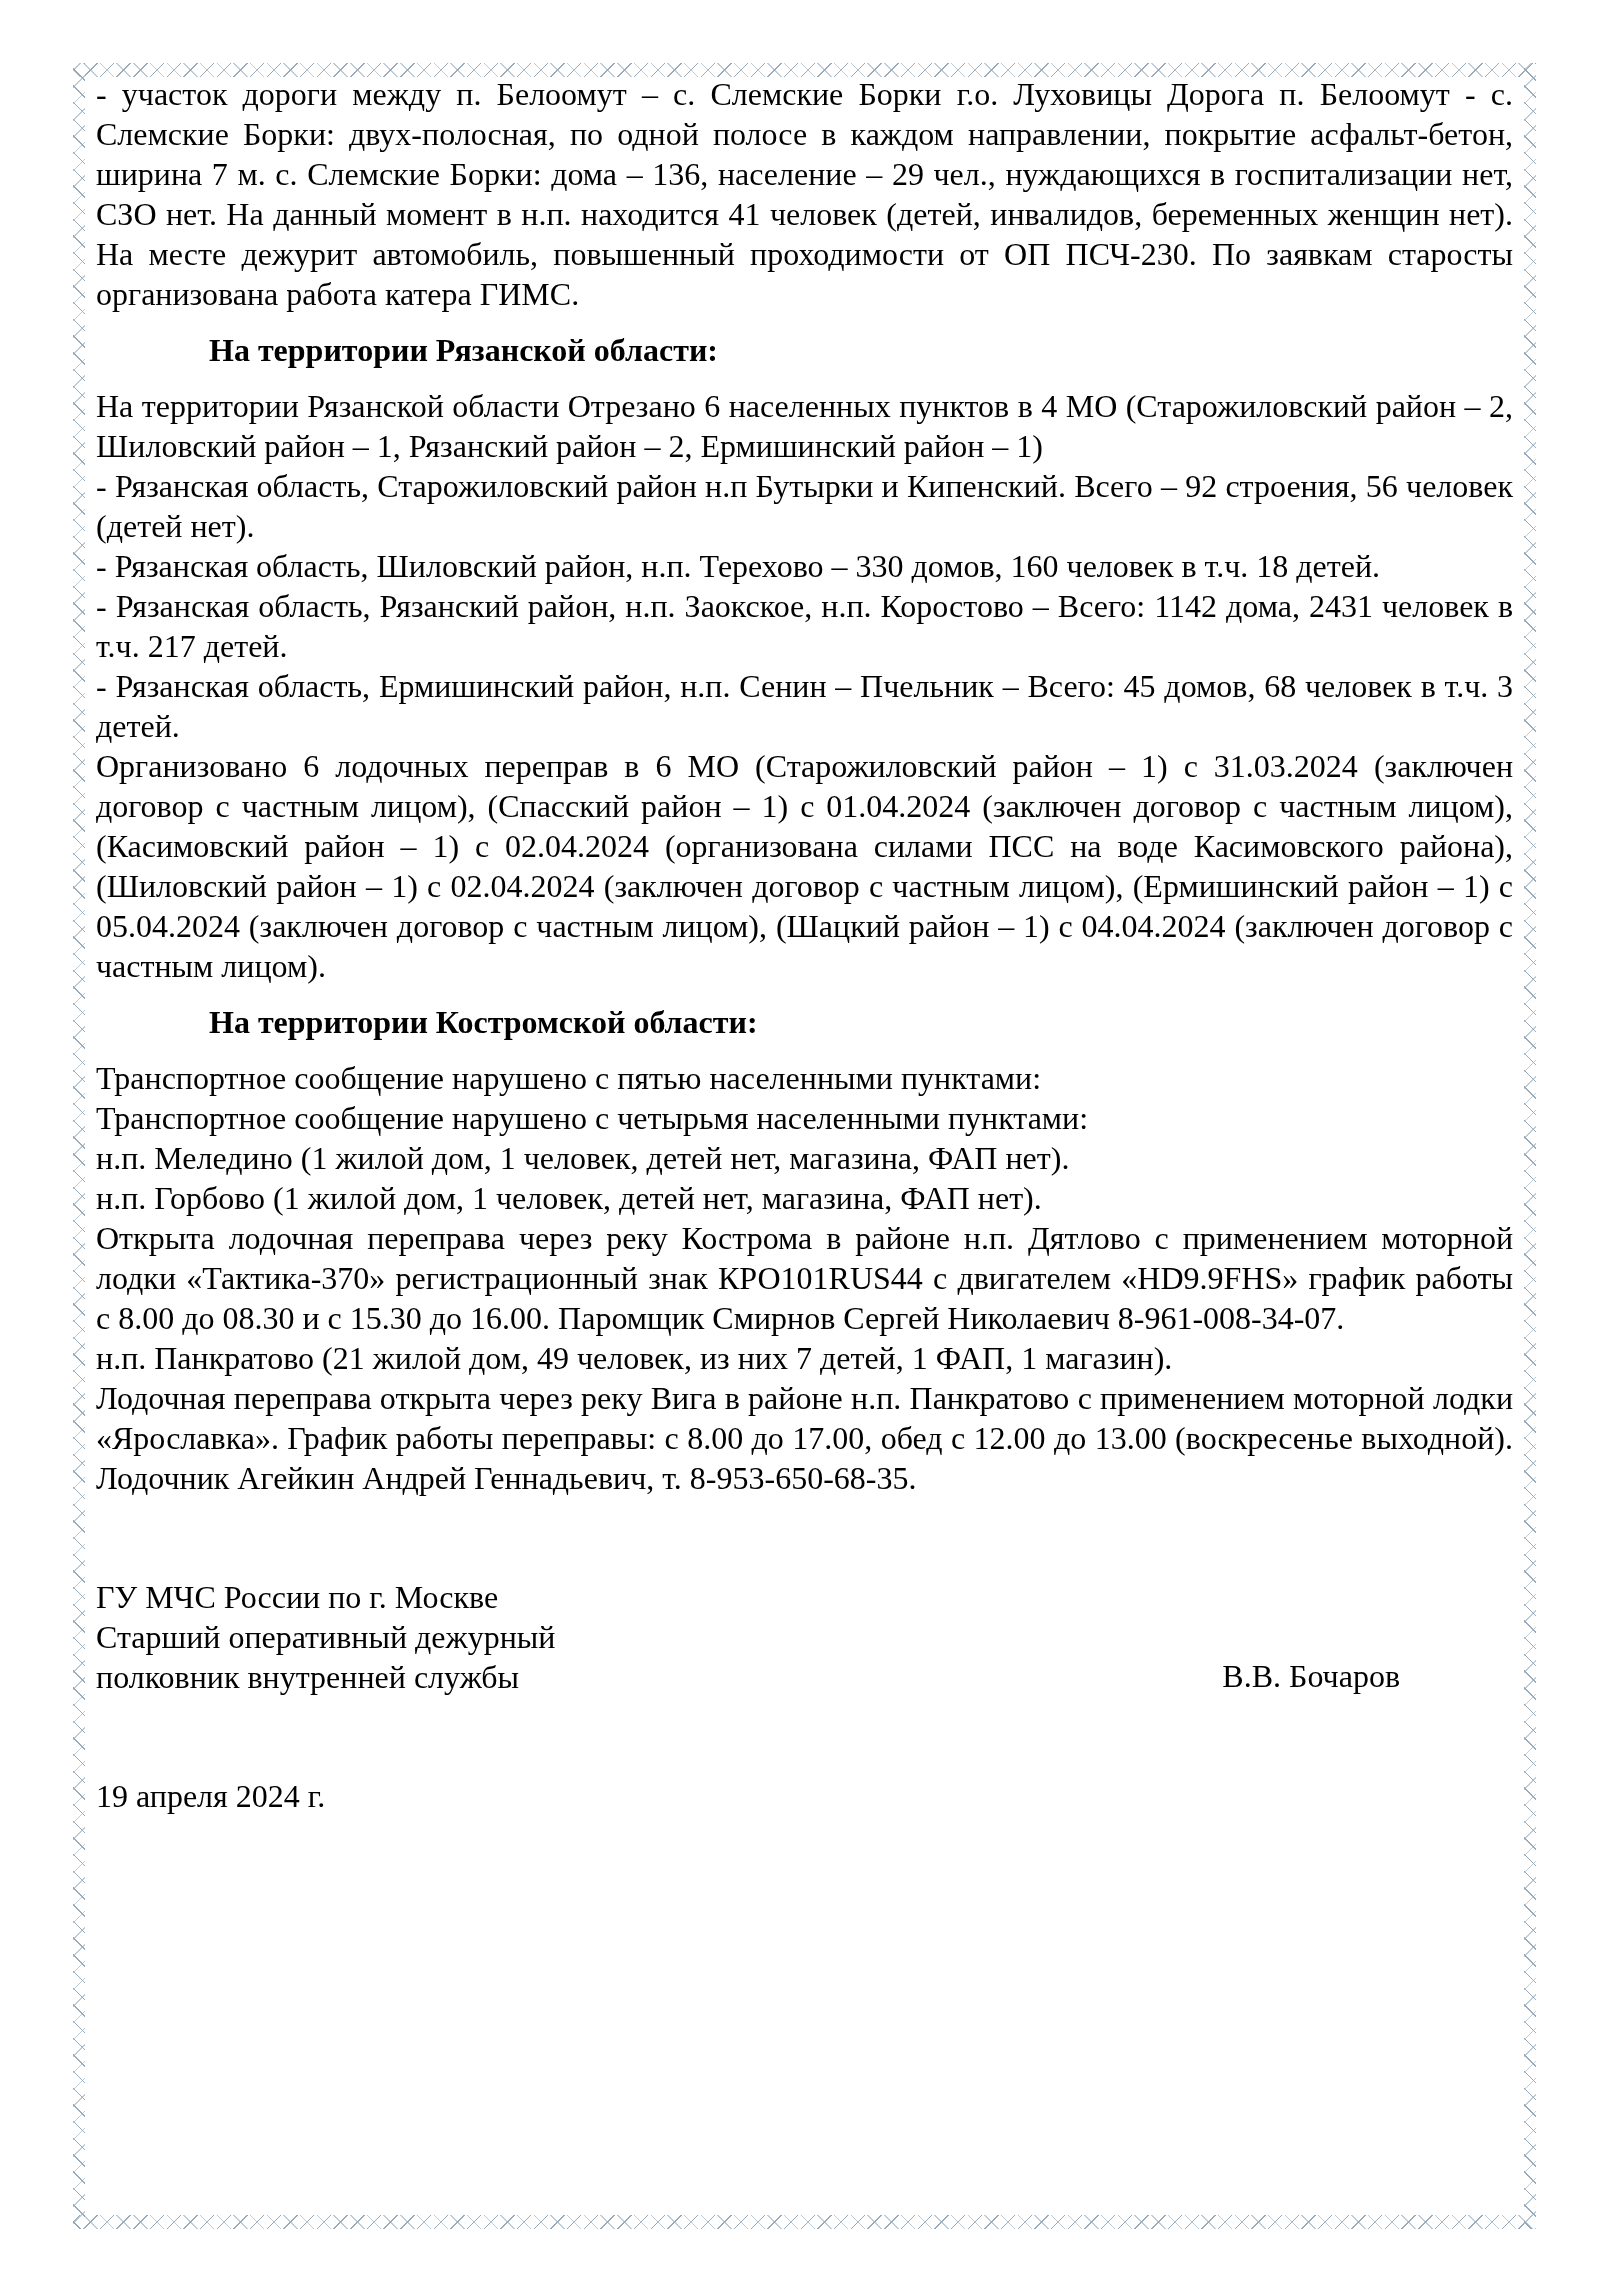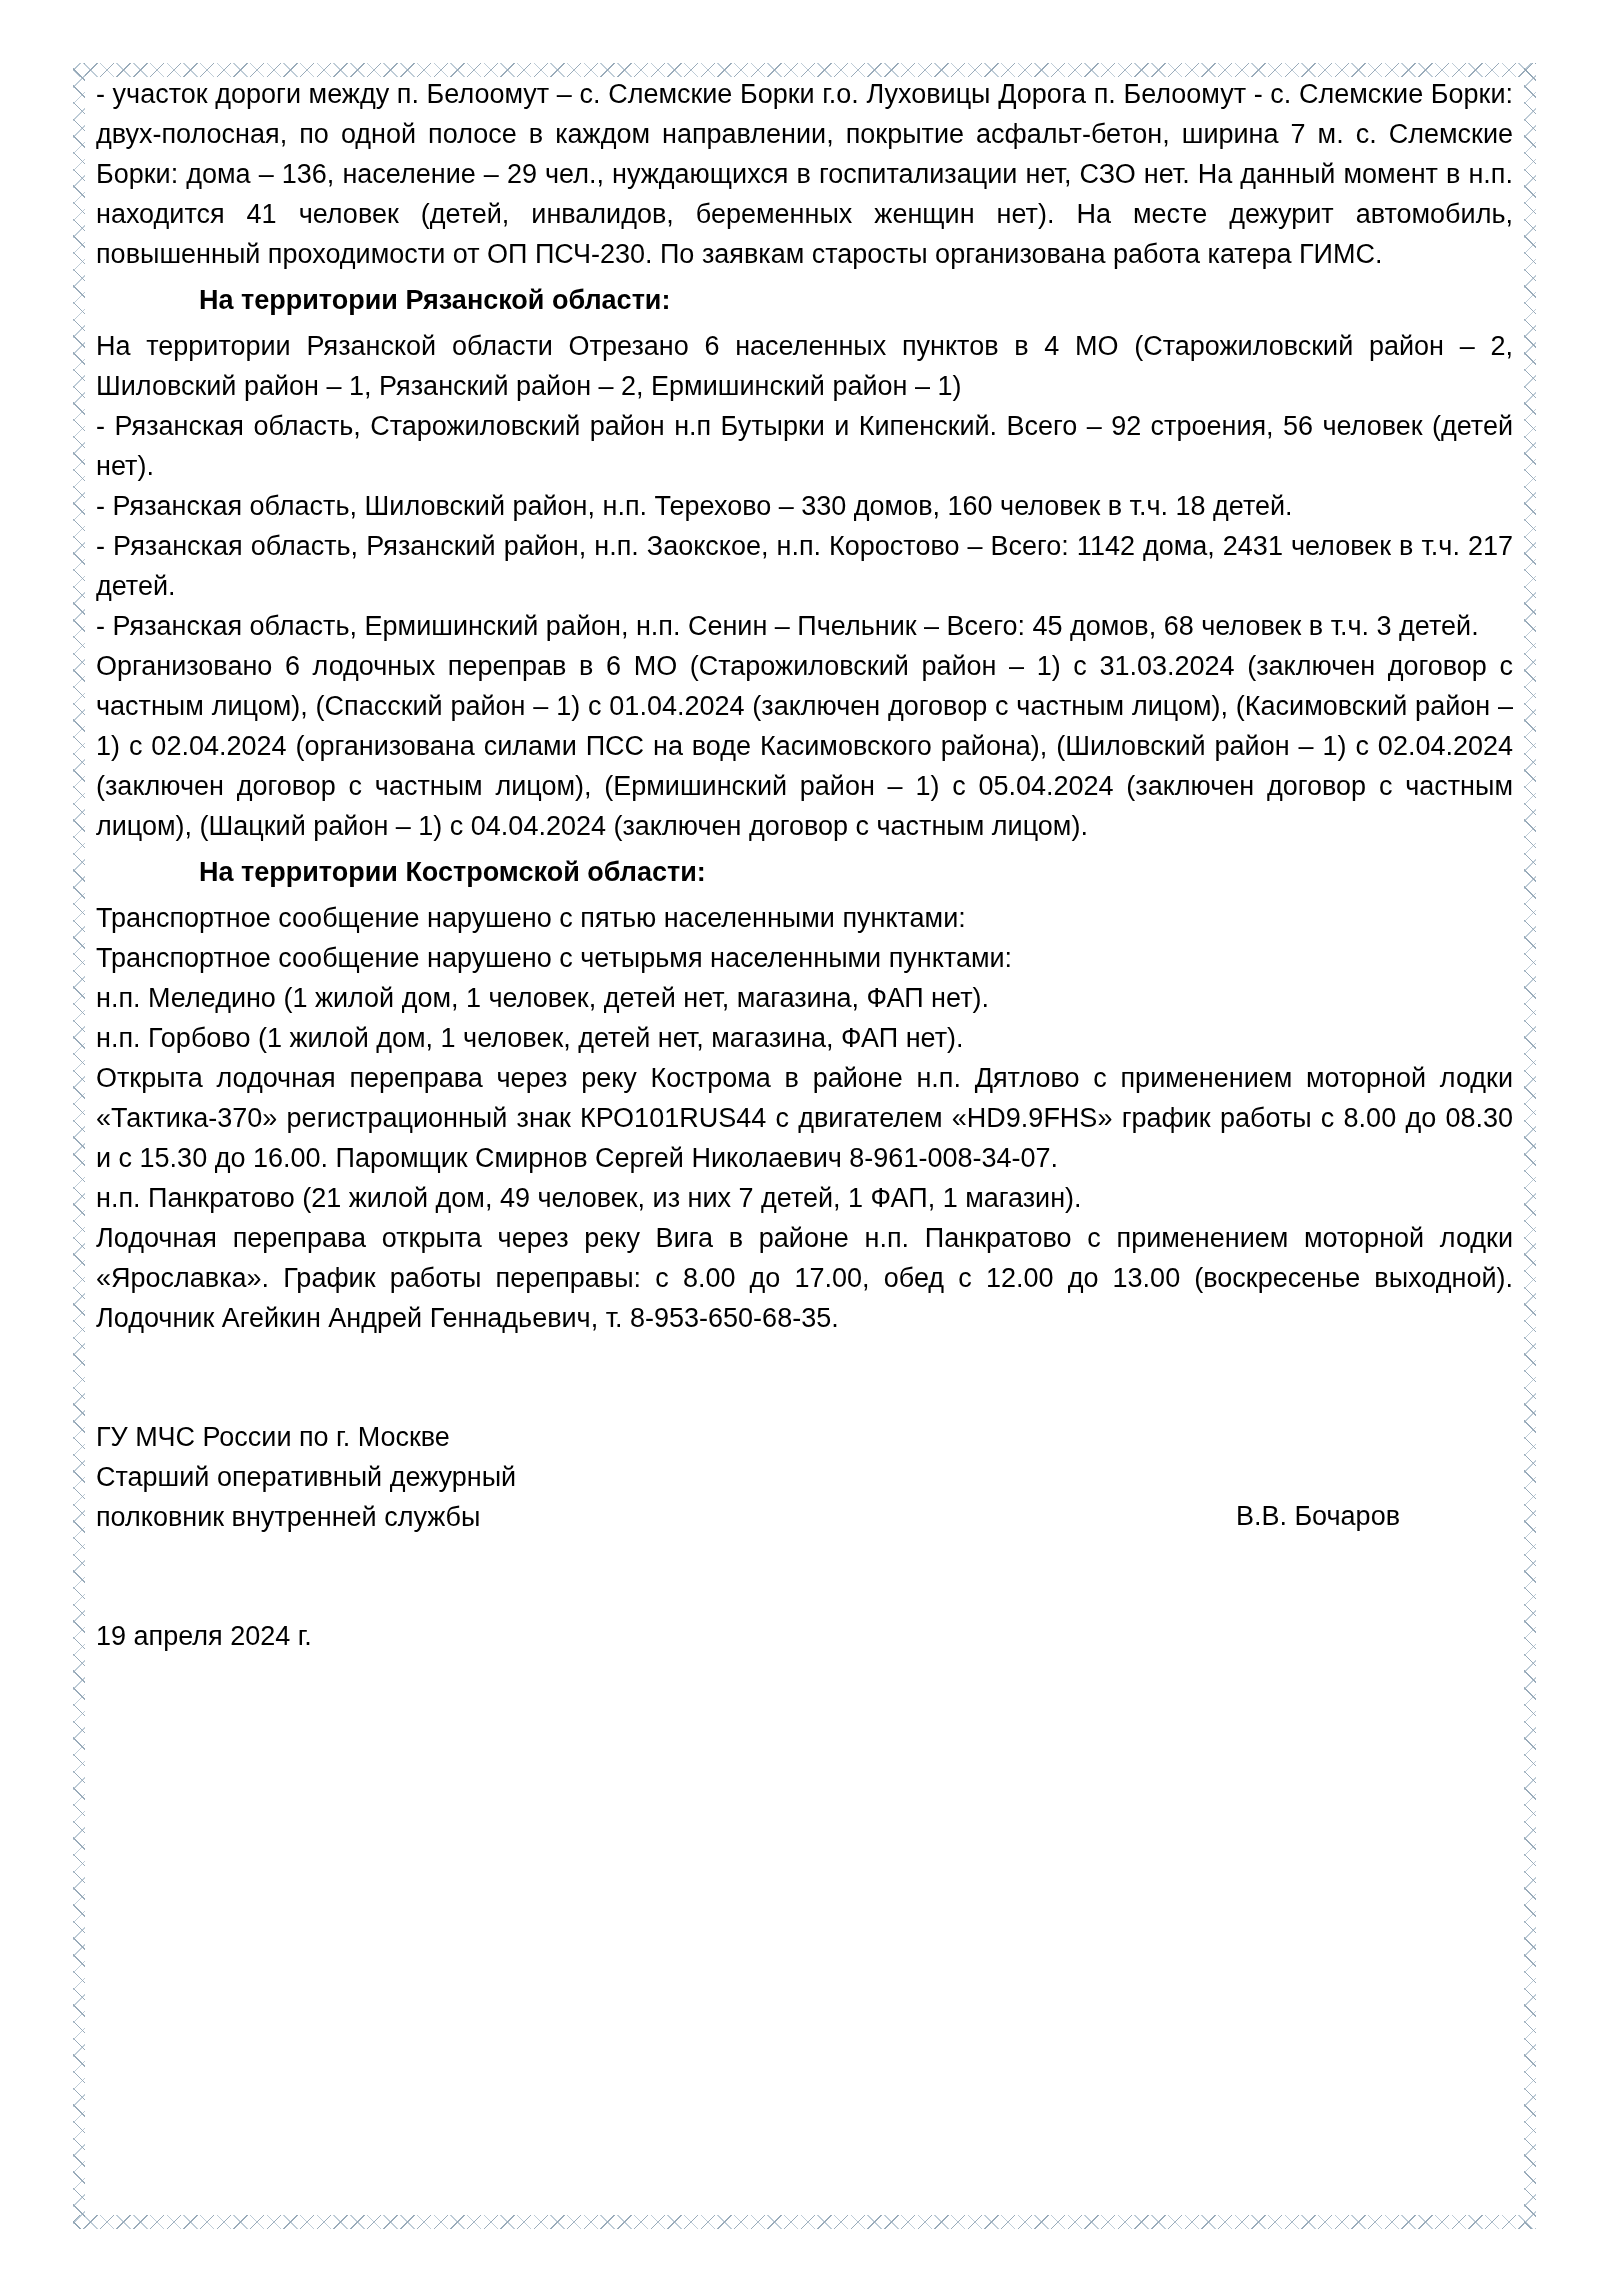--- a/index.html
+++ b/index.html
@@ -22,26 +22,26 @@
     background-image:
       repeating-linear-gradient(45deg, transparent 0 4.9px, #8fa3b3 4.9px 5.9px, transparent 5.9px 11.8px),
       repeating-linear-gradient(135deg, transparent 0 4.9px, #b8c7d3 4.9px 5.9px, transparent 5.9px 11.8px);
     opacity: 0.9;
   }
   .border-left { left: 0; }
   .border-right { right: 0; }
 
   .content {
     position: absolute; left: 96px; top: 74px; width: 1417px;
-    font-family: Liberation Sans, sans-serif;
-    font-size: 27px; line-height: 40px; color: #000;
+    font-family: Liberation Serif, serif;
+    font-size: 32px; line-height: 40px; color: #000;
   }
   .p { text-align: justify; margin: 0; }
   .p.left { text-align: left; }
-  .heading { font-weight: bold; margin: 6px; padding-left: 97px; }
+  .heading { font-weight: bold; margin: 16px; padding-left: 97px; }
   .gap-large { height: 79px; }
   .signature { position: relative; margin: 0; }
   .sig-line { margin: 0; }
   .sig-name { position: absolute; right: 113px; top: 79px; }
   .date-gap { height: 79px; }
 </style>
 </head>
 <body>
 
 <div class="page-border">

